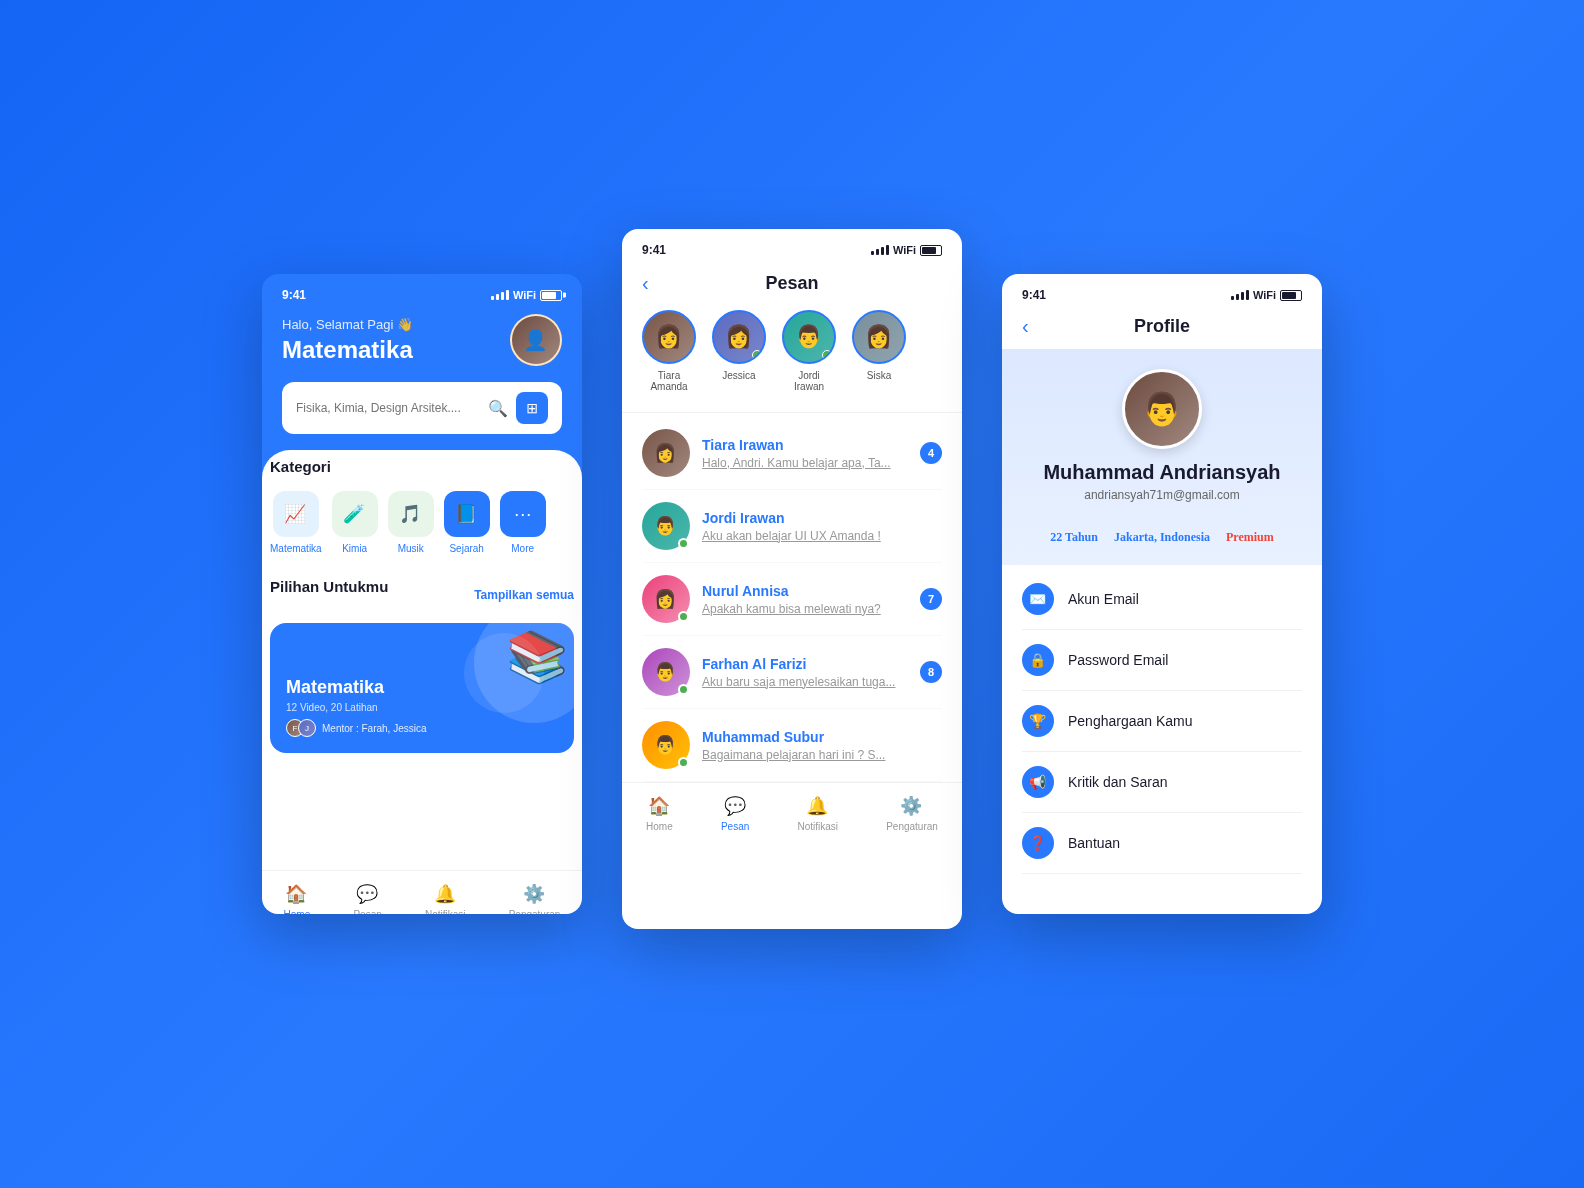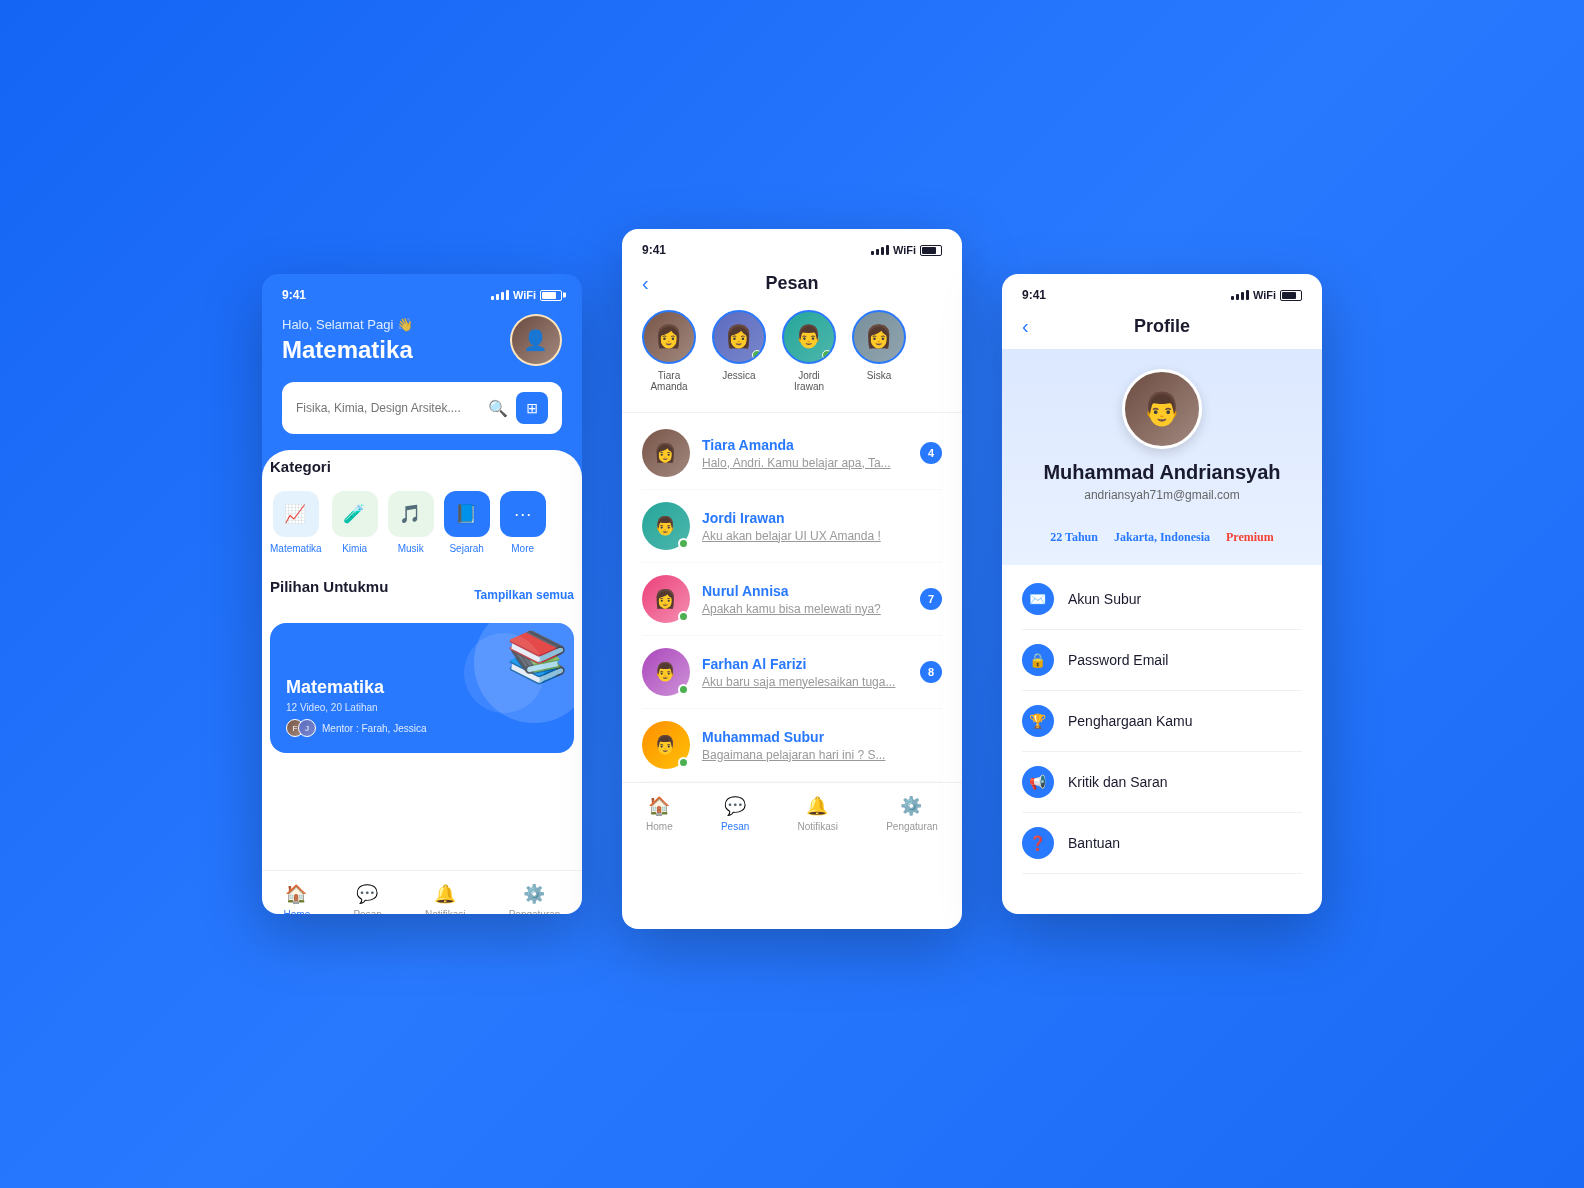--- a/index.html
+++ b/index.html
@@ -618,21 +618,21 @@
         <span class="story-name">Siska</span>
       </div>
     </div>
 
     <div class="divider"></div>
 
     <div class="message-list">
       <div class="message-item">
         <div class="msg-avatar face-1">👩</div>
         <div class="msg-content">
-          <div class="msg-name">Tiara Amanda</div>
+          <div class="msg-name">Tiara Irawan</div>
           <div class="msg-preview">Halo, Andri. Kamu belajar apa, Ta...</div>
         </div>
         <div class="msg-badge">4</div>
       </div>
 
       <div class="message-item">
         <div class="msg-avatar face-3">
           👨
           <span class="online-dot"></span>
         </div>
@@ -727,21 +727,21 @@
       <div class="profile-tags">
         <span class="profile-tag tag-age">22 Tahun</span>
         <span class="profile-tag tag-loc">Jakarta, Indonesia</span>
         <span class="profile-tag tag-premium">Premium</span>
       </div>
     </div>
 
     <div class="profile-menu">
       <div class="profile-menu-item">
         <div class="menu-icon">✉️</div>
-        <span class="menu-label">Akun Subur</span>
+        <span class="menu-label">Akun Email</span>
       </div>
       <div class="profile-menu-item">
         <div class="menu-icon">🔒</div>
         <span class="menu-label">Password Email</span>
       </div>
       <div class="profile-menu-item">
         <div class="menu-icon">🏆</div>
         <span class="menu-label">Penghargaan Kamu</span>
       </div>
       <div class="profile-menu-item">

